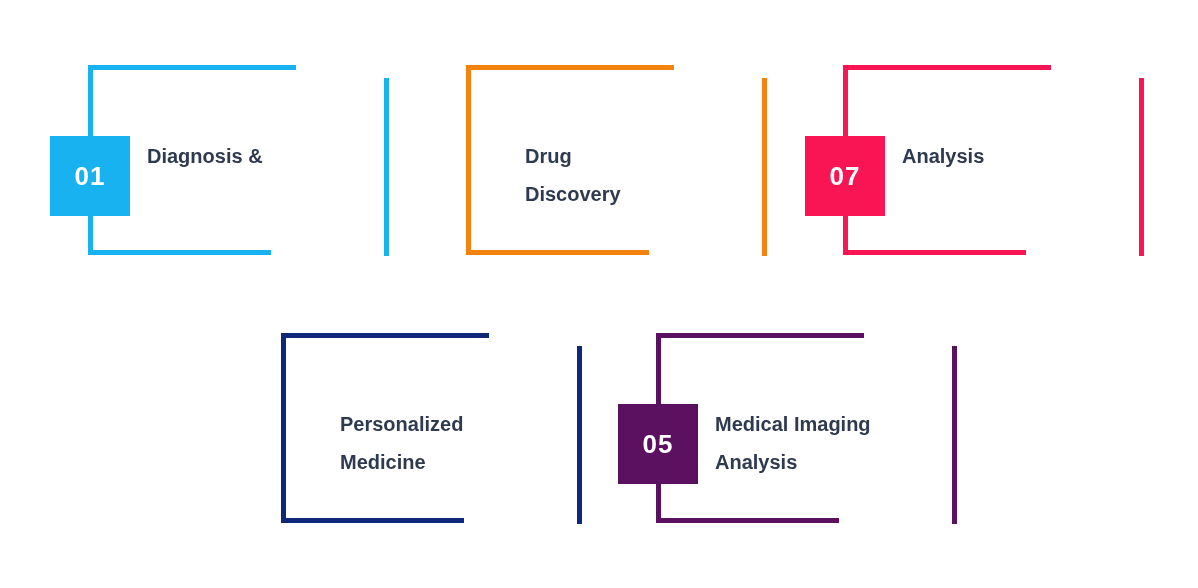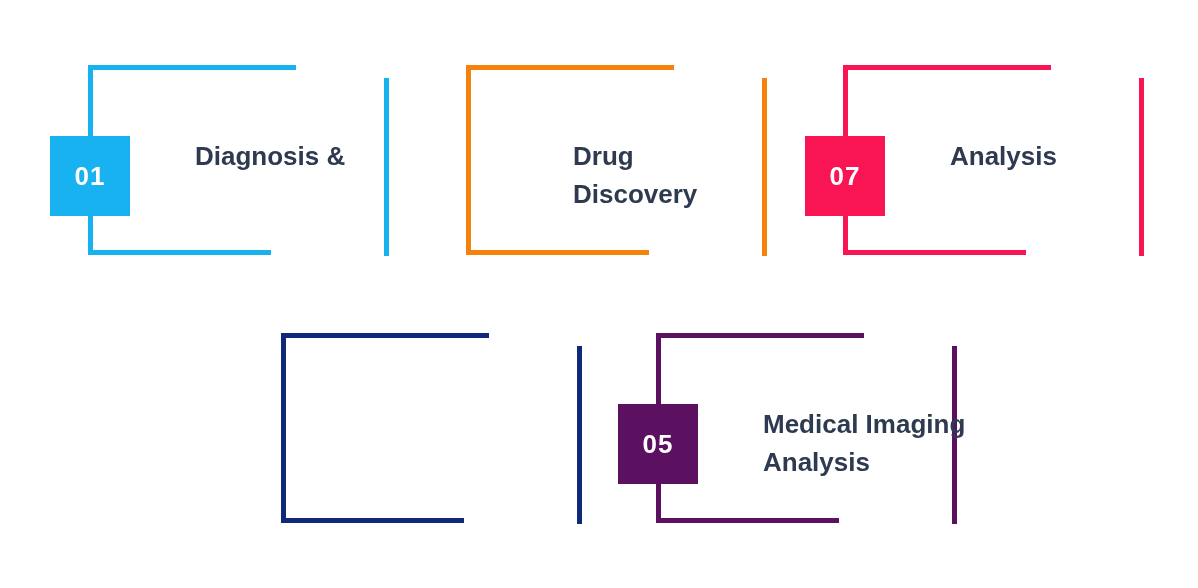--- a/index.html
+++ b/index.html
@@ -62,26 +62,25 @@
   .square span {
     color: #ffffff;
     font-size: 26px;
     font-weight: 700;
     letter-spacing: 1px;
   }
   .label {
     position: absolute;
     left: 97px;
     top: 72px;
-    font-size: 26px;
+    font-size: 20px;
     line-height: 38px;
     font-weight: 700;
     color: #2E3A4F;
     white-space: nowrap;
-    margin-left: 48px;
   }
 </style>
 </head>
 <body>
 
 <div class="canvas">
 
   <div class="item" style="left: 50px; top: 65px; --c: #18B2F0;">
     <div class="bracket"></div>
     <div class="rbar"></div>
@@ -109,20 +108,24 @@
       <span>07</span>
     </div>
     <div class="label">
       <div>Analysis</div>
     </div>
   </div>
 
   <div class="item" style="left: 243px; top: 333px; --c: #10287A;">
     <div class="bracket"></div>
     <div class="rbar"></div>
+    <div class="label">
+      <div>Personalized</div>
+      <div>Medicine</div>
+    </div>
   </div>
 
   <div class="item" style="left: 618px; top: 333px; --c: #5C1060;">
     <div class="bracket"></div>
     <div class="rbar"></div>
     <div class="square">
       <span>05</span>
     </div>
     <div class="label">
       <div>Medical Imaging</div>

